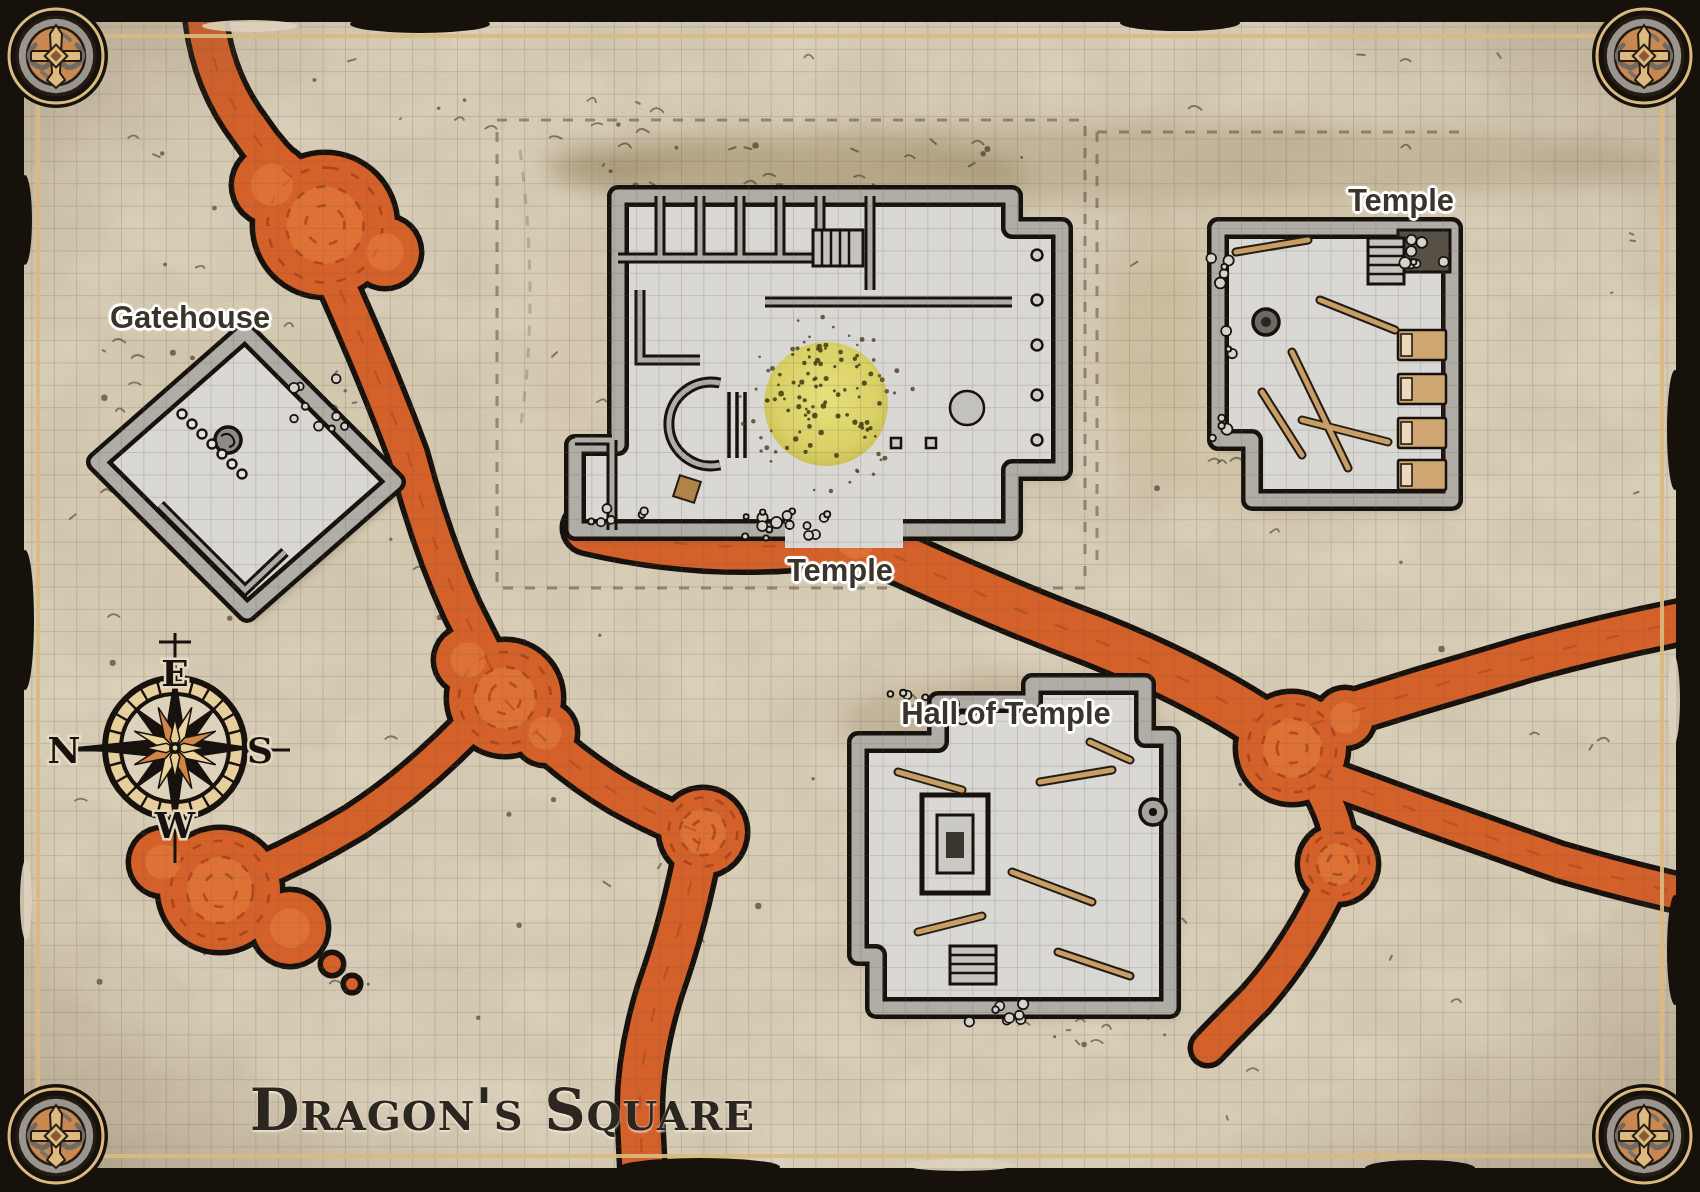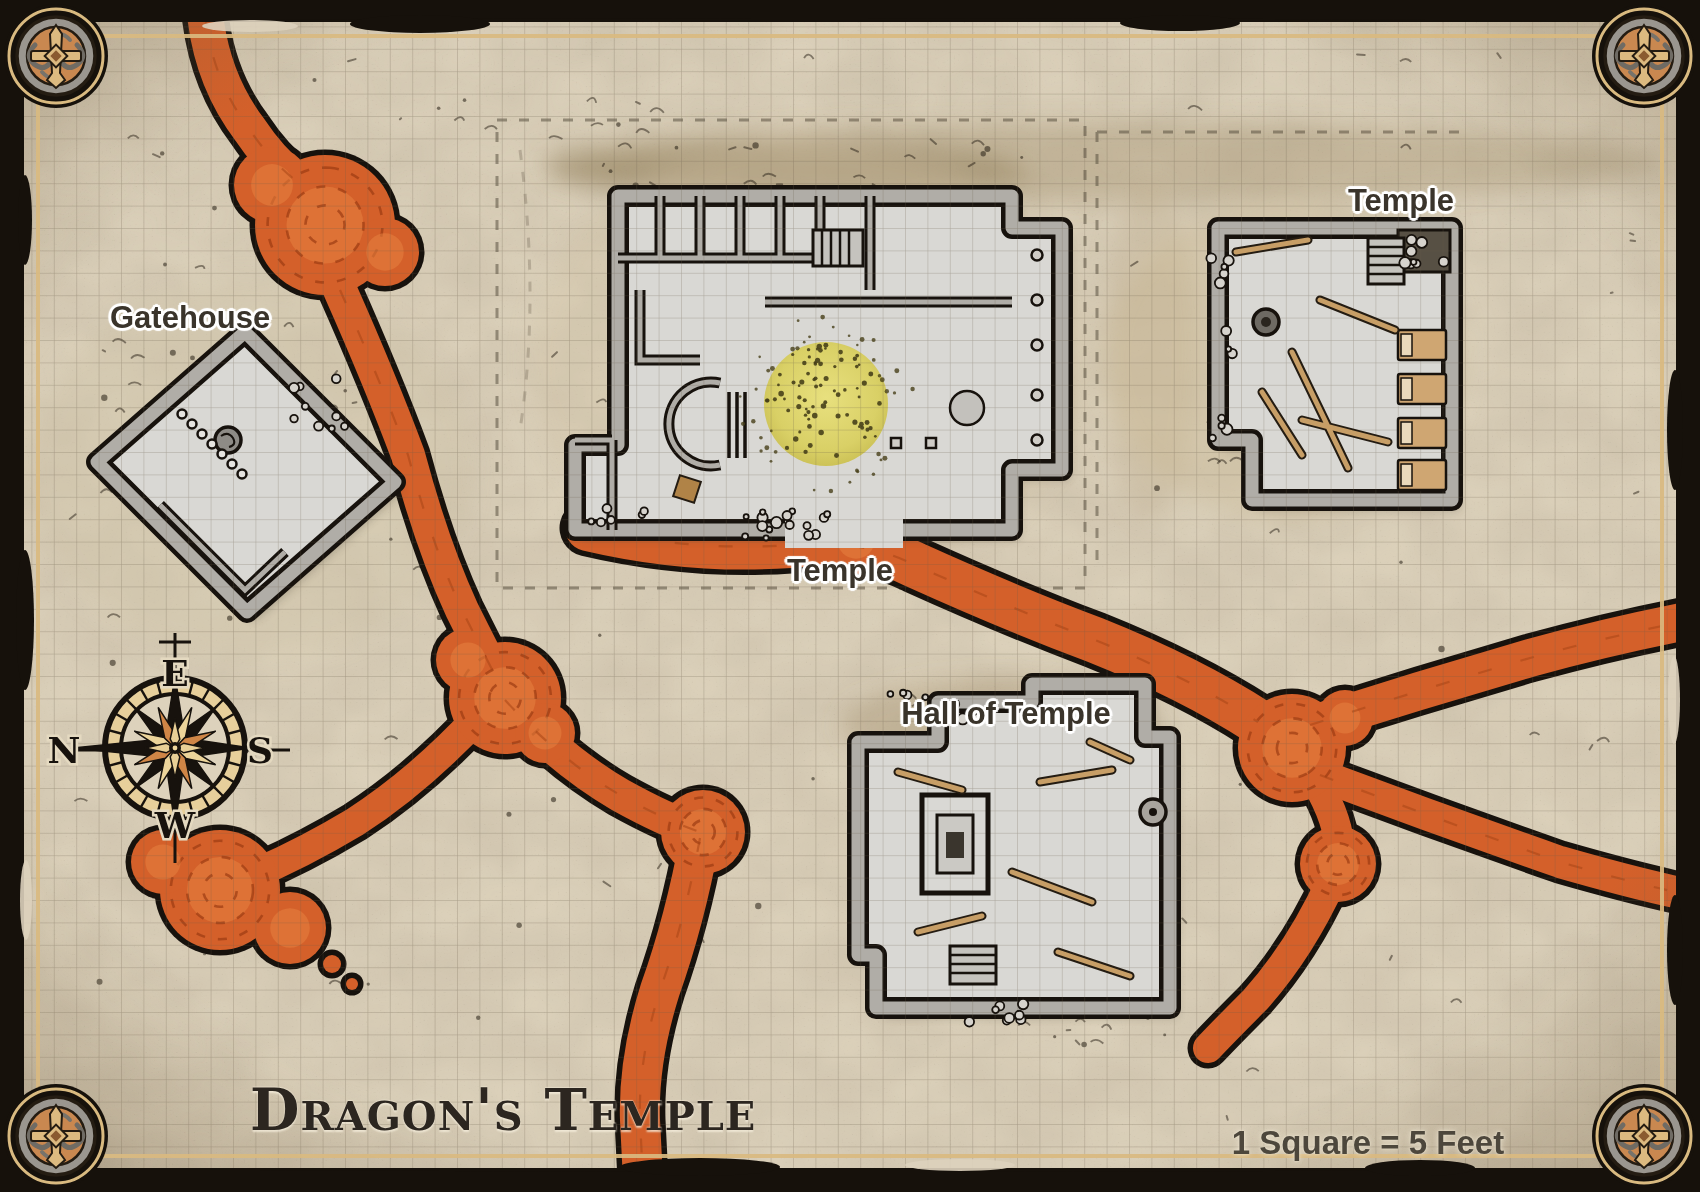--- a/index.html
+++ b/index.html
@@ -802,16 +802,15 @@
   <use href="#medallion" x="56" y="1136"></use>
   <use href="#medallion" x="1644" y="1136"></use>
 </g>
 </svg>
 
 <div class="labels">
   <div class="maplabel" style="left:110px;top:300px;">Gatehouse</div>
   <div class="maplabel centered" style="left:840px;top:553px;">Temple</div>
   <div class="maplabel centered" style="left:1401px;top:183px;">Temple</div>
   <div class="maplabel centered" style="left:1006px;top:696px;">Hall of Temple</div>
-  <div class="maptitle" style="left:250px;top:1076px;">Dragon's Temple</div>
-  <div class="mapscale centered" style="left:1368px;top:1124px;">1 Square = 5 Feet</div>
+  <div class="maptitle" style="left:250px;top:1076px;">Dragon's Square</div>
 </div>
 </div>
 
 </body></html>

